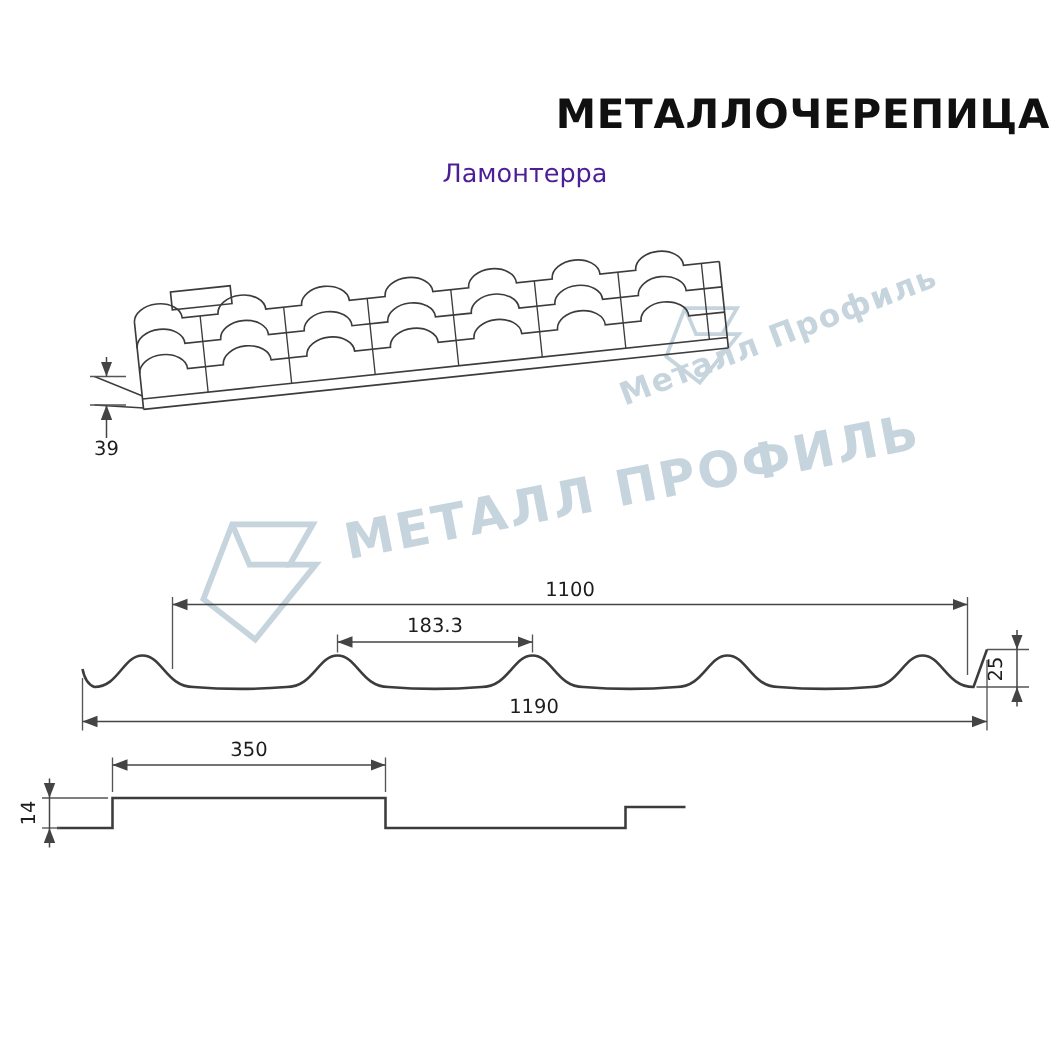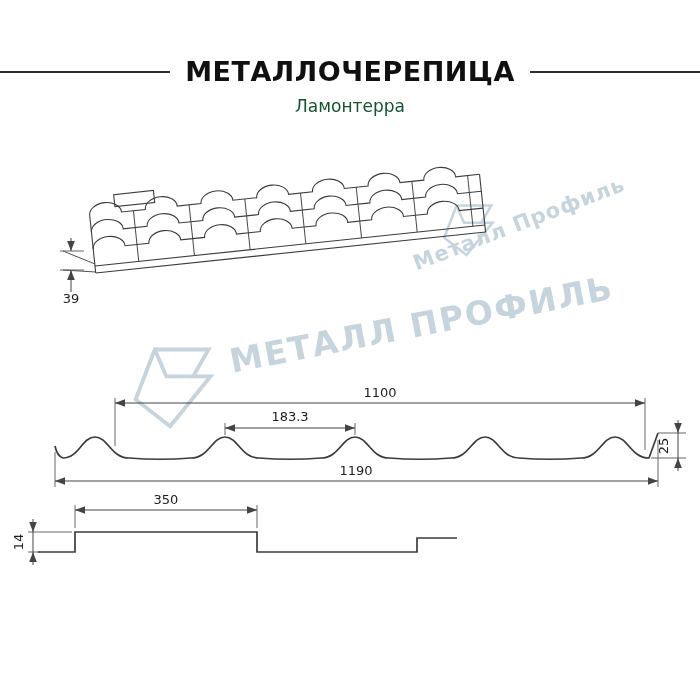--- a/index.html
+++ b/index.html
@@ -11,24 +11,24 @@
   .wm-large{left:230px;top:342px;font-size:33px;font-weight:bold;letter-spacing:2px;
     transform:rotate(-11deg);transform-origin:left center;}
   .wm-small{left:414px;top:252px;font-size:21px;font-weight:bold;letter-spacing:1px;
     transform:rotate(-21deg);transform-origin:left center;}
   .wm-logo{position:absolute;}
   .logo-large{left:126px;top:338px;}
   .logo-small{left:438px;top:198px;}
 
   
   .header{position:absolute;top:56px;left:0;right:0;}
-  .title-row{display:flex;align-items:center;gap:15px;}
+  .title-row{display:flex;align-items:flex-end;gap:3px;flex-direction:column;}
   .rule{flex:1;height:0;border-top:2px solid #2e2e2e;}
   h1{margin:0;font-size:27px;font-weight:bold;color:#101010;letter-spacing:.5px;}
-  .subtitle{text-align:center;font-size:17px;color:#14532d;margin-top:9px;}
+  .subtitle{text-align:center;font-size:17px;color:#4c1d95;margin-top:9px;}
 
   
   .drawing{position:absolute;left:0;top:0;}
   .ln{stroke:#3c3c3c;fill:none;}
   .profile{stroke-width:1.7;}
   .persp{stroke-width:1.1;}
   .tick{stroke-width:.9;}
   .wit{stroke:#555;stroke-width:.9;fill:none;}
   .dimline{stroke:#444;stroke-width:1;fill:none;}
   .dimtxt{font-size:13px;fill:#1d1d1d;text-anchor:middle;

